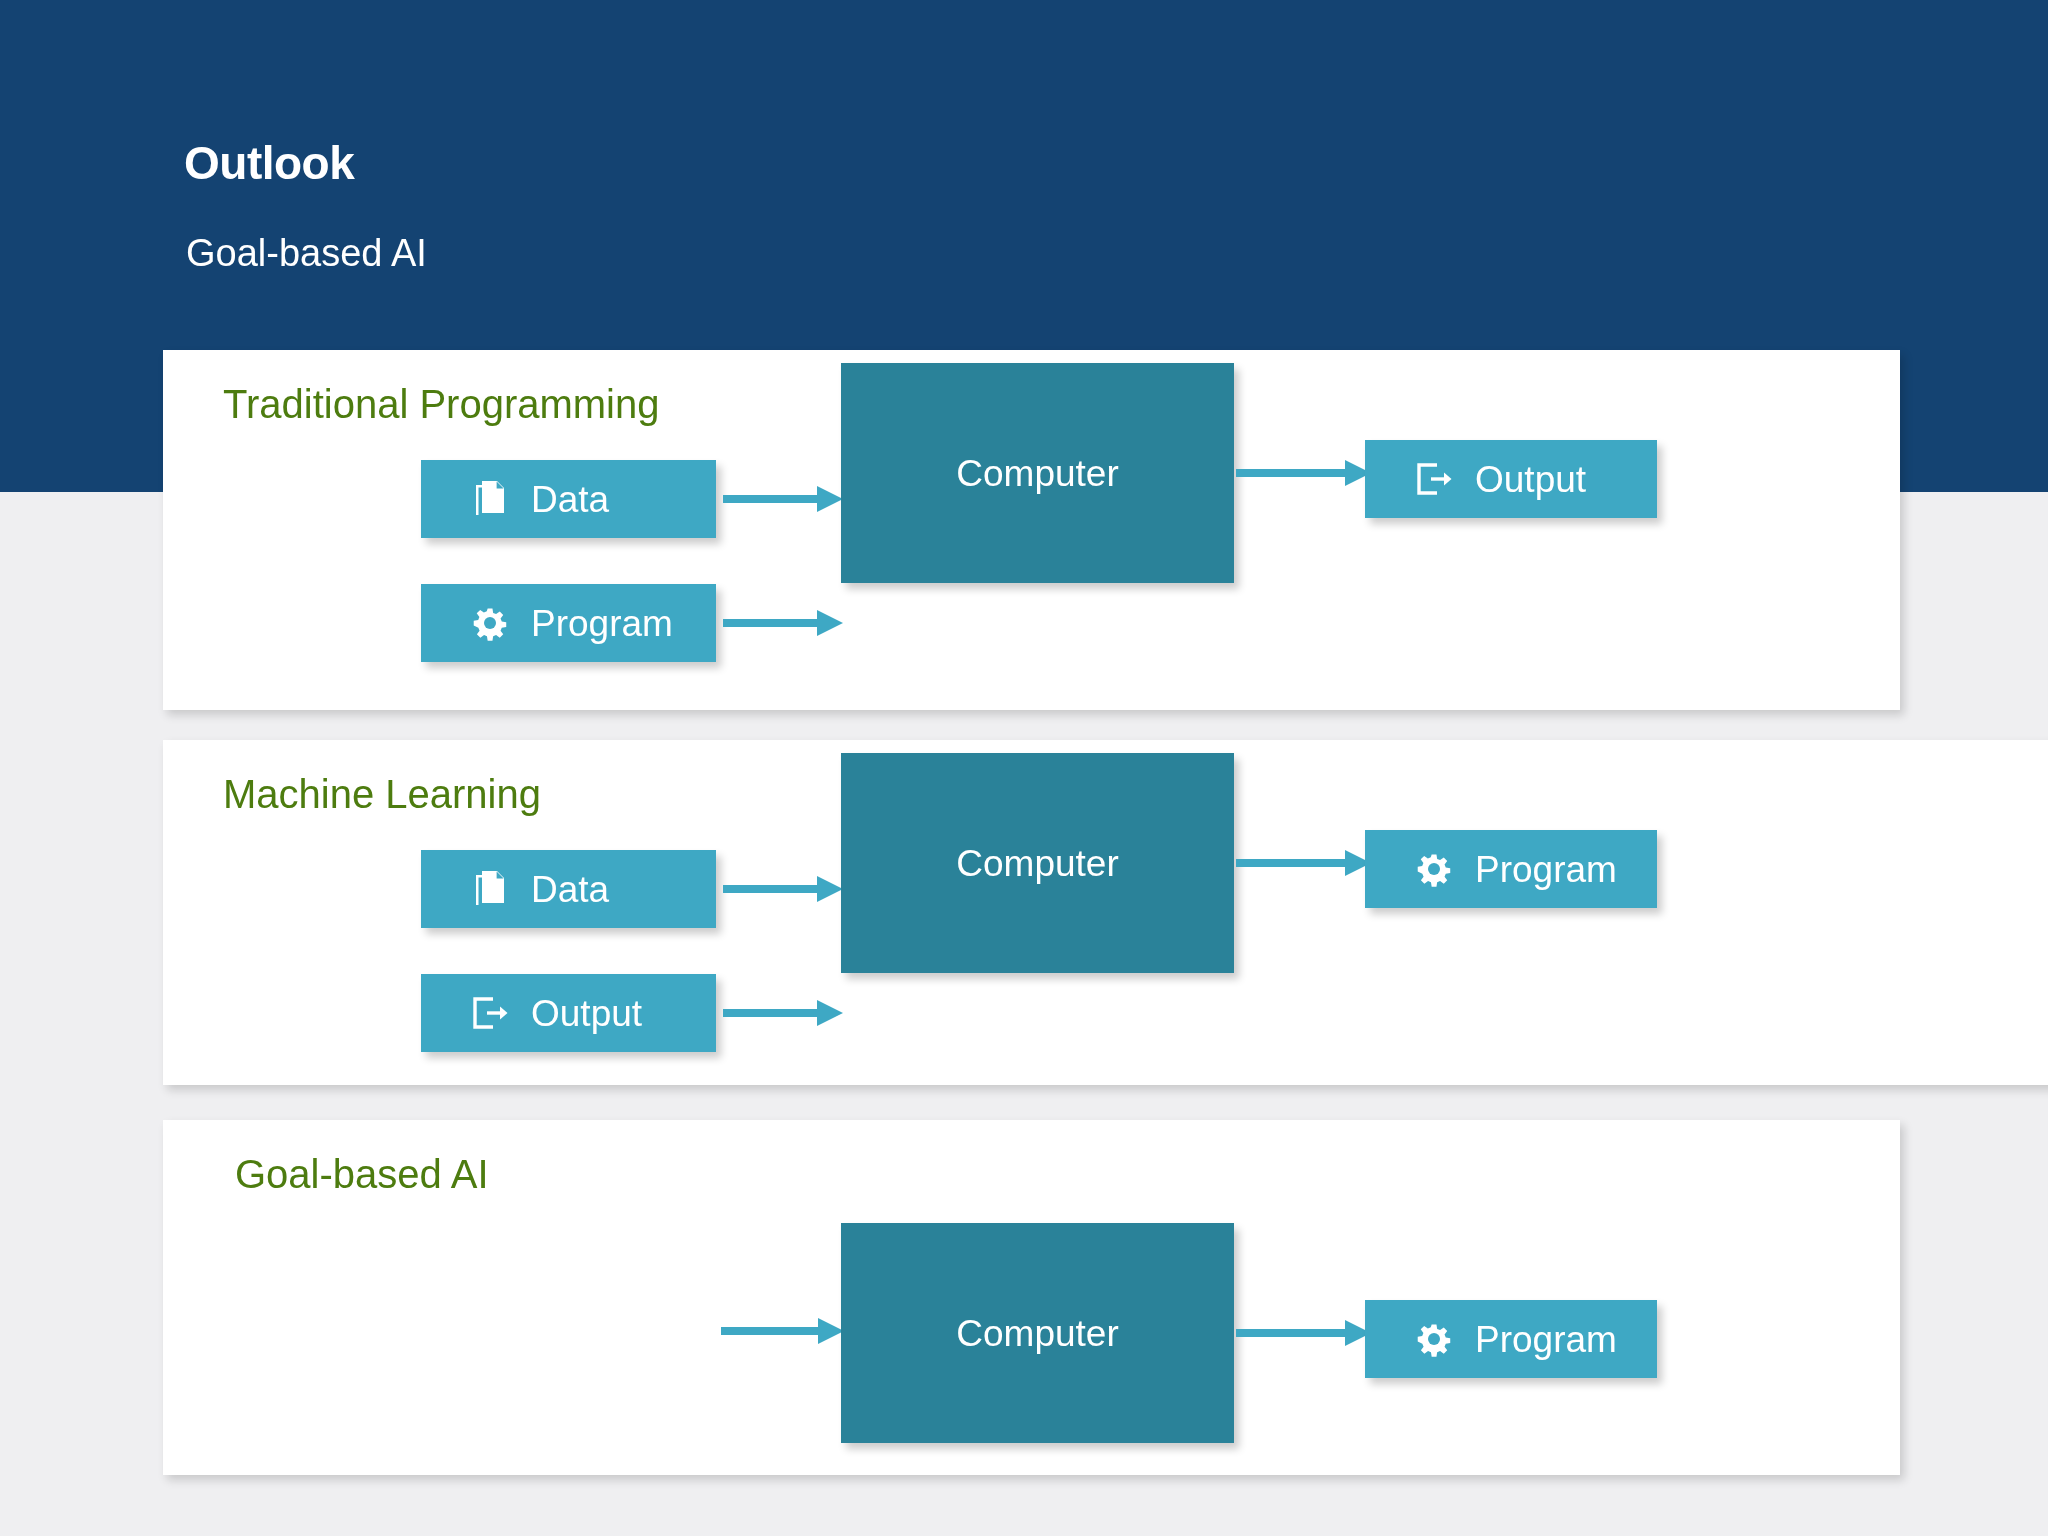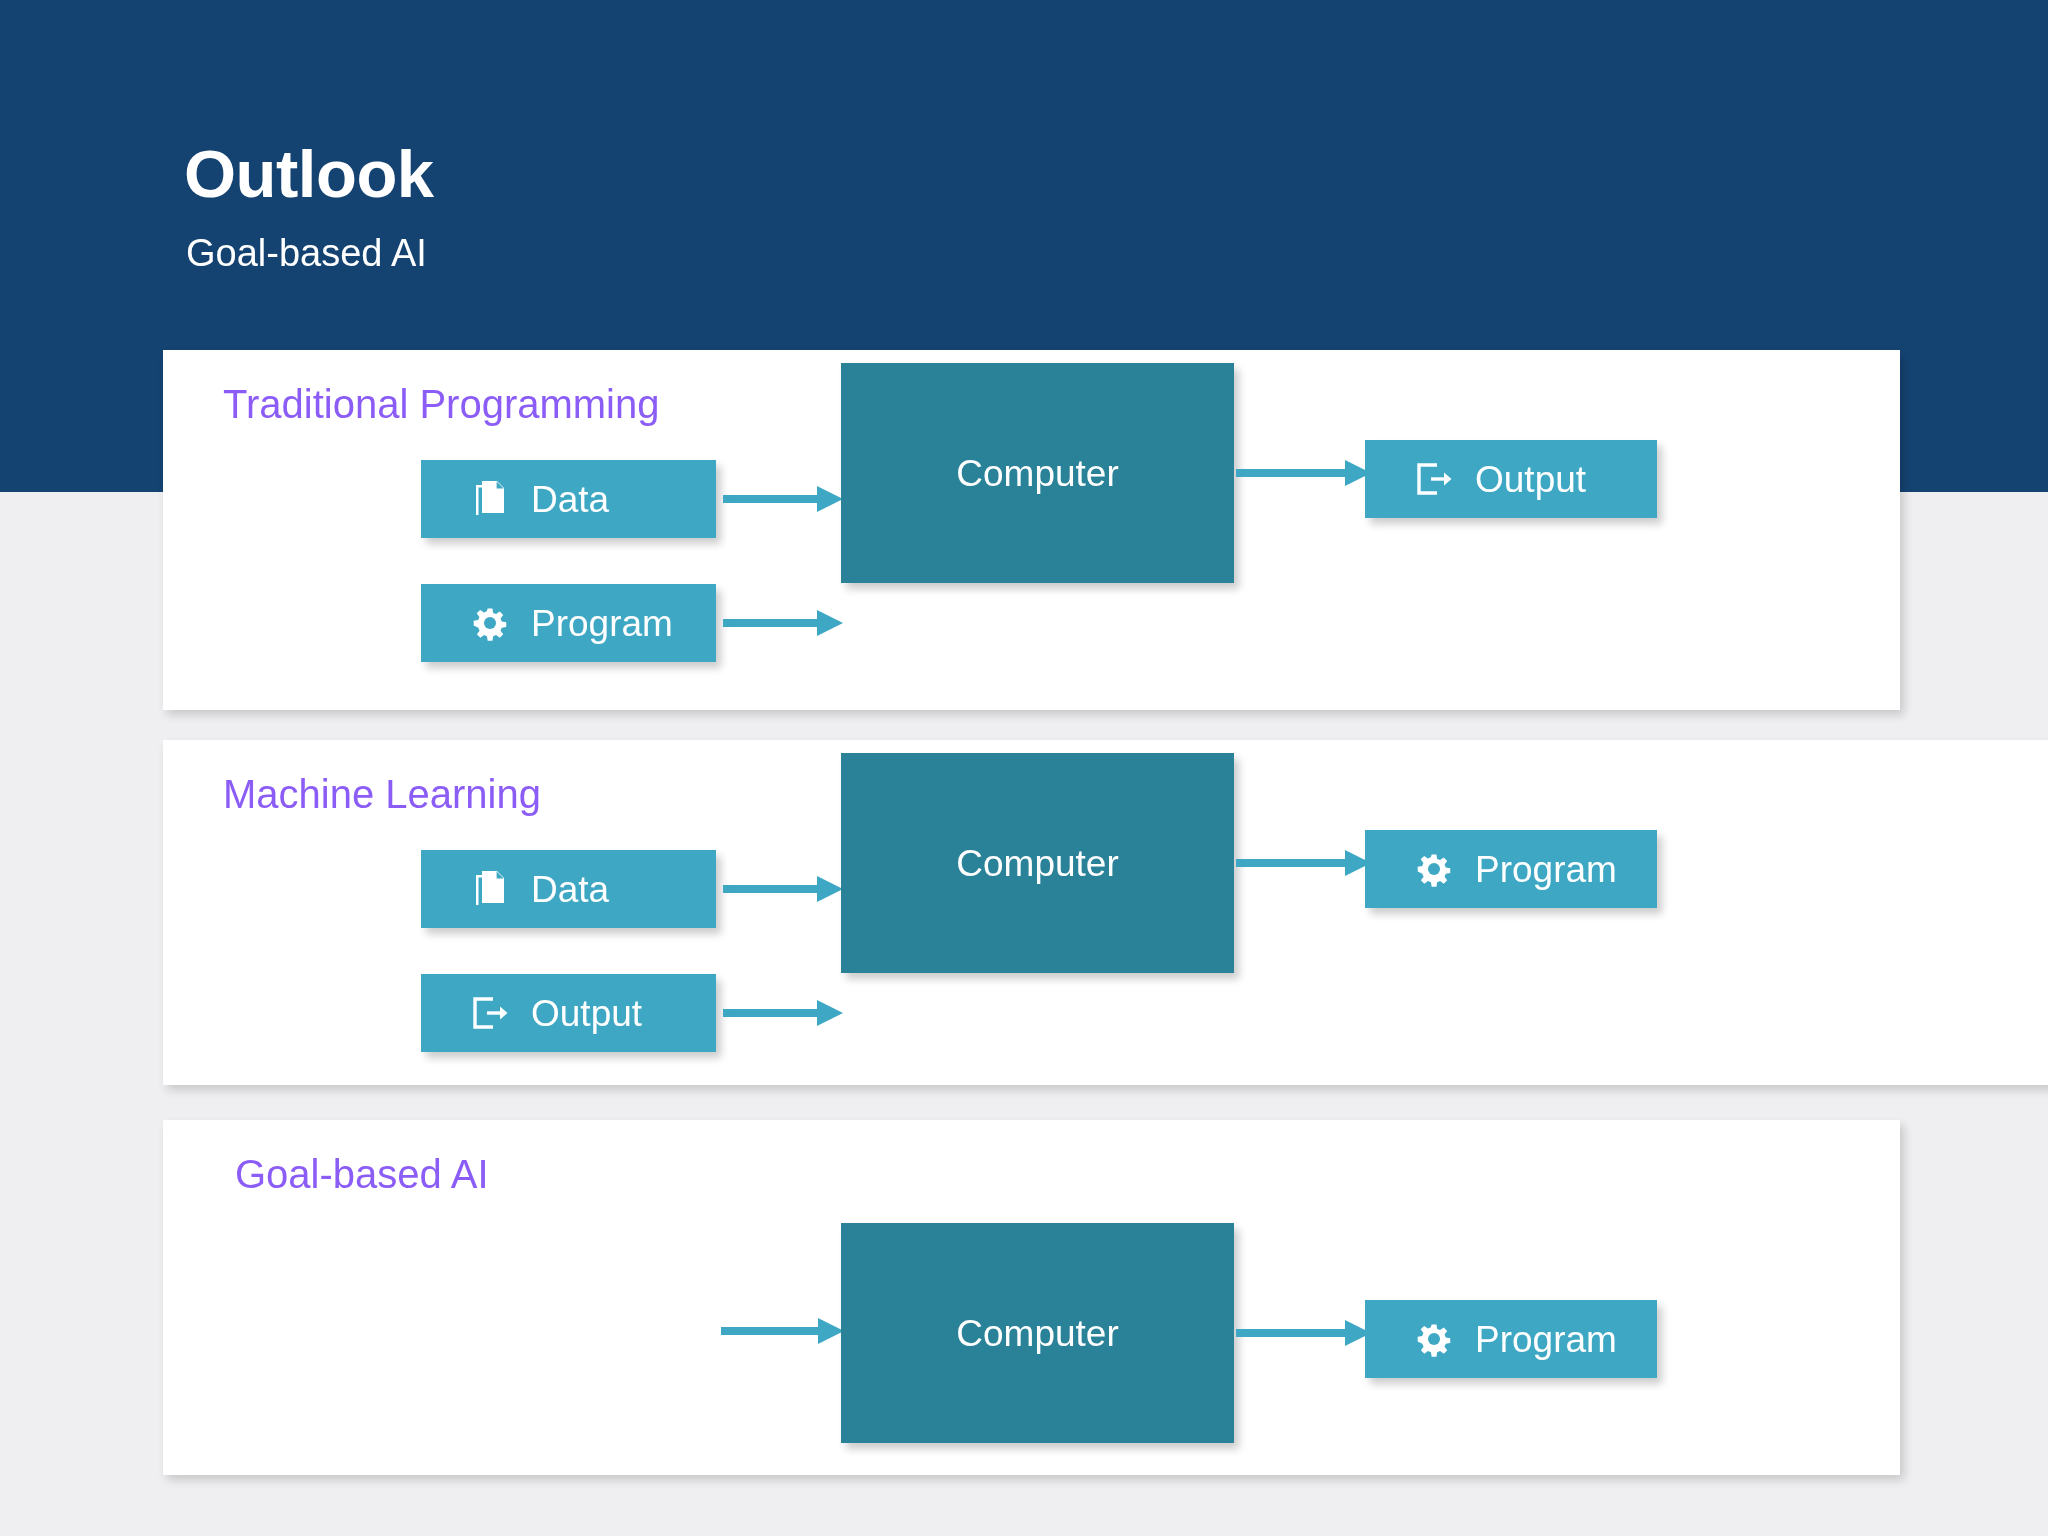--- a/index.html
+++ b/index.html
@@ -10,40 +10,40 @@
     overflow:hidden;
     position:relative;
   }
   
   #header-band{
     position:absolute;left:0;top:0;width:2048px;height:492px;
     background:#144372;
   }
   #title{
     position:absolute;left:184px;top:140px;
-    font-size:67px;font-weight:bold;color:#ffffff;
+    font-size:46px;font-weight:bold;color:#ffffff;
     letter-spacing:-0.5px;line-height:1;
   }
   #subtitle{
     position:absolute;left:186px;top:234px;
     font-size:38px;font-weight:normal;color:#ffffff;line-height:1;
   }
   
   .panel{
     position:absolute;
     background:#ffffff;
     box-shadow:4px 5px 9px rgba(0,0,0,0.16);
   }
   #panel-traditional{left:163px;top:350px;width:1737px;height:360px;}
   #panel-ml{left:163px;top:740px;width:1905px;height:345px;}
   #panel-goal{left:163px;top:1120px;width:1737px;height:355px;}
 
   .panel-title{
     position:absolute;left:60px;top:32px;
-    font-size:40px;color:#8b5cf6;font-weight:normal;
+    font-size:40px;color:#4d7c0f;font-weight:normal;
     white-space:nowrap;
   }
   #panel-goal .panel-title{left:72px;}
 
   
   .node{
     position:absolute;
     display:flex;align-items:center;
     box-sizing:border-box;
     color:#ffffff;

